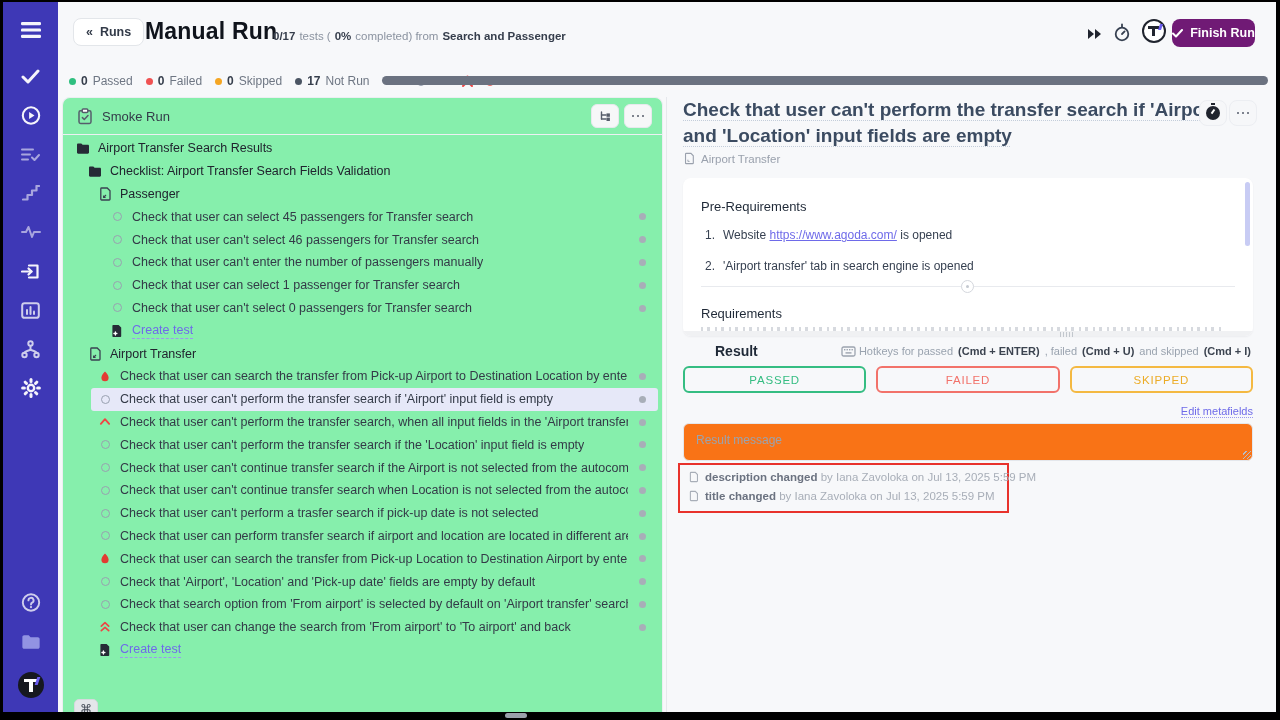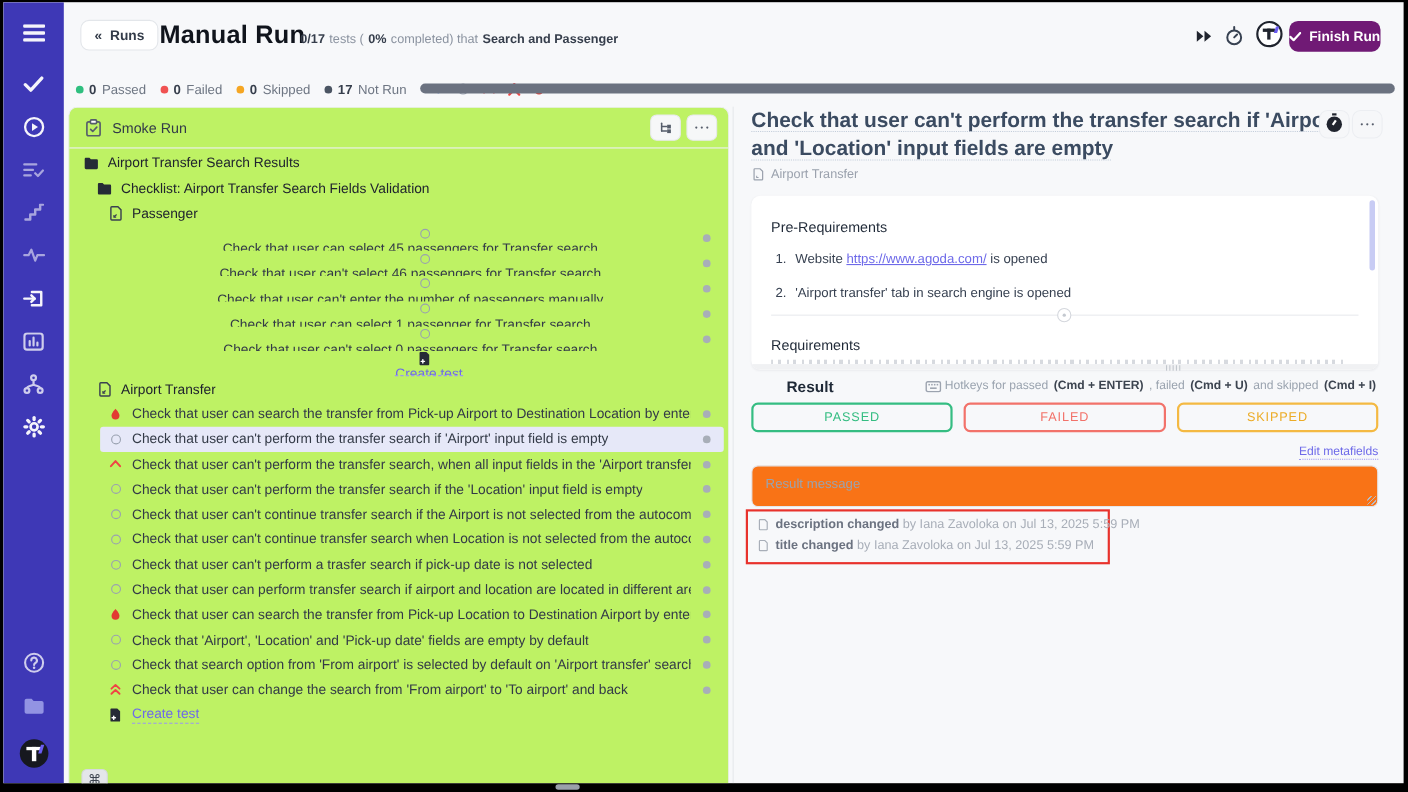--- a/index.html
+++ b/index.html
@@ -37,33 +37,33 @@
   .statusrow { position:absolute; left:66px; top:70px; height:18px; display:flex; align-items:center; }
   .ctr { display:flex; align-items:center; gap:5px; margin-right:13px; font-size:12px; }
   .ctr .d { width:7px; height:7px; border-radius:50%; }
   .ctr b { color:#363e4c; font-weight:700; }
   .ctr span.w { color:#6e7683; }
   .st-ic { width:15px; height:14px; margin-left:8px; display:flex; align-items:center; justify-content:center; cursor:pointer; }
   .circle-o { width:10px; height:10px; border:1.5px solid #9aa2b1; border-radius:50%; }
   .progress { position:absolute; left:379px; top:74px; width:886px; height:9px; border-radius:5px; background:#6b7280; }
 
   
-  .lpanel { position:absolute; left:59px; top:95px; width:601px; bottom:0; background:#bef264; border:1px solid #eceef2; border-bottom:none; border-radius:8px 8px 0 0; }
+  .lpanel { position:absolute; left:59px; top:95px; width:601px; bottom:0; background:#86efac; border:1px solid #eceef2; border-bottom:none; border-radius:8px 8px 0 0; }
   .lp-head { position:relative; height:37px; border-bottom:1px solid #eef0f3; display:flex; align-items:center; padding:0 10px 0 14px; }
   .lp-title { font-size:13px; font-weight:500; color:#333b49; margin-left:9px; }
   .lp-btns { margin-left:auto; display:flex; gap:5px; }
   .sq-btn { width:28px; height:24px; background:#f6f7f8; border:1px solid #e7e9ed; border-radius:6px; display:flex; align-items:center; justify-content:center; color:#565d6b; cursor:pointer; }
   .dots3 { display:flex; gap:2.5px; }
   .dots3 i { width:2.5px; height:2.5px; border-radius:50%; background:#565d6b; }
 
   .tree { position:absolute; left:0; right:0; top:39px; bottom:0; overflow:hidden; }
   .trow { position:relative; height:22.8px; display:flex; align-items:center; cursor:pointer; }
   .trow .ci { position:relative; z-index:1; flex:0 0 auto; display:flex; align-items:center; justify-content:center; width:14px; height:14px; }
   .tlabel { position:relative; z-index:1; margin-left:8px; margin-right:34px; font-size:12.5px; color:#333a47; white-space:nowrap; overflow:hidden; }
-  .lv0 { padding-left:13px; } .lv1 { padding-left:25px; } .lv2 { padding-left:35px; } .lv3 { padding-left:47px;flex-direction:column; }
+  .lv0 { padding-left:13px; } .lv1 { padding-left:25px; } .lv2 { padding-left:35px; } .lv3 { padding-left:47px; }
   .fw500 .tlabel { font-weight:500; color:#20242e; }
   .trow.selected::before { content:""; position:absolute; left:28px; right:4px; top:0; bottom:0; background:#e6e8f8; border-radius:3px; }
   .tdot { position:absolute; right:16px; top:8px; width:7px; height:7px; border-radius:50%; background:#a8aeb8; z-index:1; }
   .tcirc { width:9px; height:9px; border:1.5px solid #99a1b0; border-radius:50%; }
   .create-link .tlabel { color:#6e6ae9; border-bottom:1px dashed #9b98ef; margin-right:0; padding-bottom:1px; }
   .cmd-btn { position:absolute; left:71px; top:697px; width:24px; height:19px; background:#e4e6ea; border:1px solid #d6d9de; border-radius:5px; font-size:12px; color:#3c434f; display:flex; align-items:center; justify-content:center; cursor:pointer; }
   .vsplit { position:absolute; left:663px; top:95px; bottom:0; width:1px; background:#e6e8ec; }
 
   
   .d-title { position:absolute; left:680px; top:95px; width:545px; font-size:19px; line-height:25.5px; font-weight:600; color:#3b4b61; text-decoration:underline dotted #c3cdda 1px; text-underline-offset:4px; cursor:text; }
@@ -225,21 +225,21 @@
 
   <button class="hdr-back">
     <span>«</span>
     <span>Runs</span>
   </button>
   <h1 class="hdr-title">Manual Run</h1>
   <div class="hdr-sub">
     <b>0/17</b>
     <span>tests (</span>
     <b>0%</b>
-    <span>completed) that</span>
+    <span>completed) from</span>
     <b>Search and Passenger</b>
   </div>
   <div class="hdr-ic" style="left:1084px; top:24px;">
     <svg width="15" height="12" viewBox="0 0 15 12">
           <polygon points="1,1 7,6 1,11" fill="#20242e"></polygon>
           <polygon points="8,1 14,6 8,11" fill="#20242e"></polygon>
         </svg>
   </div>
   <div class="hdr-ic" style="left:1110px; top:21px;">
     <svg width="18" height="19" viewBox="0 0 18 19">

